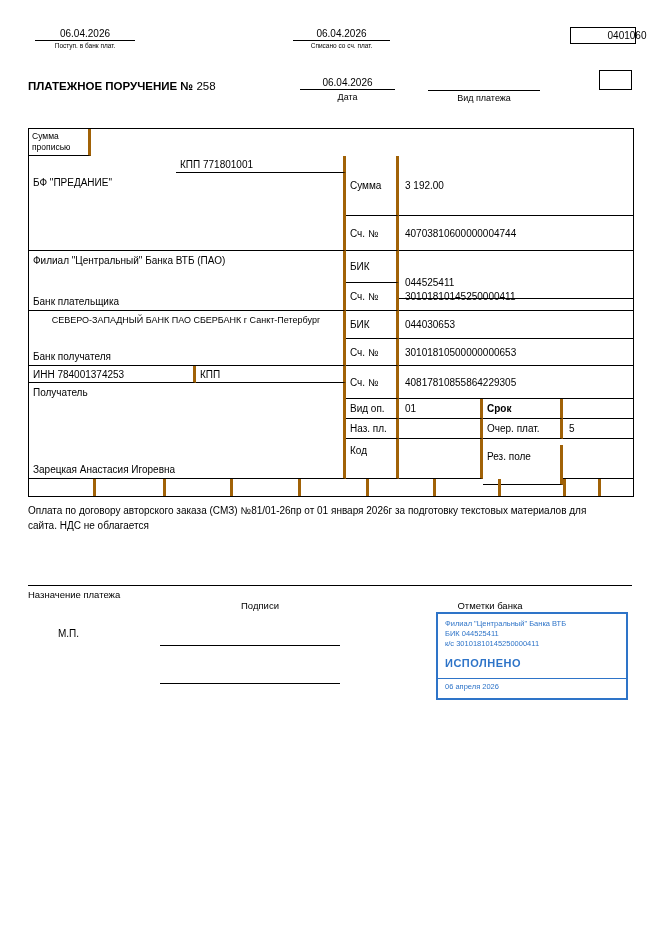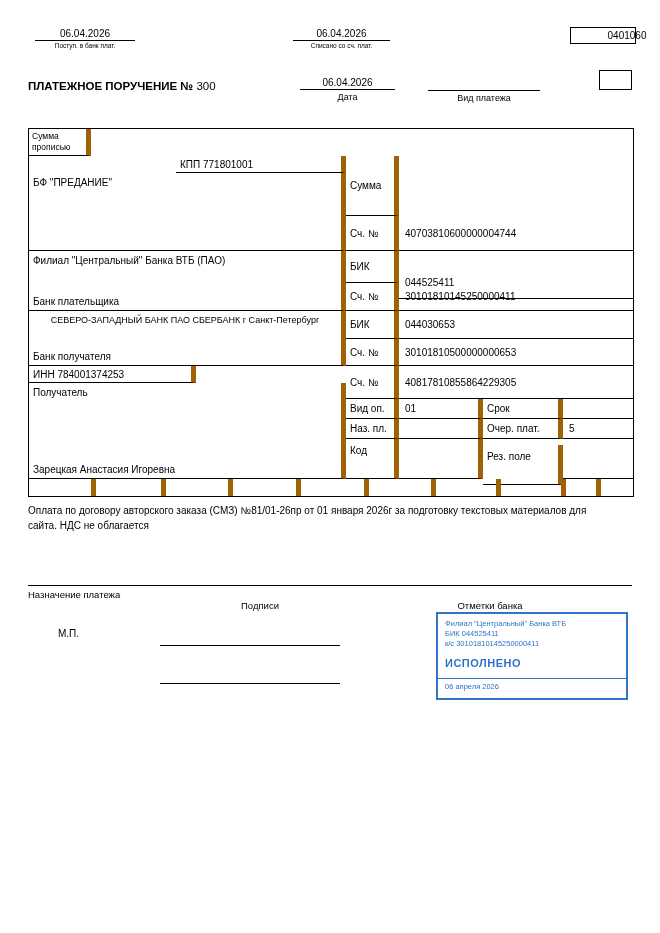--- a/index.html
+++ b/index.html
@@ -7,21 +7,21 @@
   .abs{position:absolute;box-sizing:border-box;}
   .ul{border-bottom:1px solid #000;}
   .ctr{text-align:center;}
   .f10{font-size:10px;}
   .f9{font-size:9px;}
   .b{font-weight:bold;}
   .hdr-lbl{font-size:6.5px;text-align:center;margin-top:1px;}
   .box{border:1px solid #000;display:flex;align-items:center;justify-content:center;}
   .table{position:absolute;left:28px;top:128px;width:604px;height:367px;border:1px solid #000;overflow:hidden;}
   .c{position:absolute;box-sizing:border-box;font-size:10px;}
-  .br{border-right:5px solid #a16207;}
+  .br{border-right:3px solid #a16207;}
   .bb{border-bottom:1px solid #000;}
   .vc{display:flex;align-items:center;padding:0 4px;}
   .sb{display:flex;flex-direction:column;justify-content:space-between;padding:4px 4px 3px;}
   .tp{padding:6px 4px 0;}
   .nw{white-space:nowrap;text-align:center;}
   .small-lbl{font-size:8.5px;line-height:1.25;padding:2px 3px;}
   .stamp{border:2px solid #2e74c8;color:#2e74c8;padding:5px 7px;box-sizing:border-box;}
   .stamp-line{font-size:7.5px;line-height:1.35;white-space:nowrap;}
   .stamp-status{font-size:11px;font-weight:bold;margin-top:8px;letter-spacing:0.5px;}
   .stamp-date{font-size:7.5px;margin:9px -7px 0;padding:3px 7px 0;border-top:1px solid #2e74c8;}
@@ -36,21 +36,21 @@
     <div class="hdr-lbl">Поступ. в банк плат.</div>
   </div>
   <div class="abs" style="left:293px;top:28px;width:97px;">
     <div class="ul ctr f10" style="padding-bottom:1px;">06.04.2026</div>
     <div class="hdr-lbl">Списано со сч. плат.</div>
   </div>
   <div class="abs box f10" style="left:570px;top:27px;width:66px;height:17px;padding-left:48px;">0401060</div>
 
   <div class="abs" style="left:28px;top:80px;font-size:11.5px;">
     <span class="b">ПЛАТЕЖНОЕ ПОРУЧЕНИЕ №</span>
-    <span>300</span>
+    <span>258</span>
   </div>
   <div class="abs" style="left:300px;top:77px;width:95px;">
     <div class="ul ctr f10" style="padding-bottom:1px;">06.04.2026</div>
     <div class="ctr f9" style="margin-top:2px;">Дата</div>
   </div>
   <div class="abs" style="left:428px;top:77px;width:112px;">
     <div class="ul" style="height:13px;"></div>
     <div class="ctr f9" style="margin-top:2px;">Вид платежа</div>
   </div>
   <div class="abs box" style="left:599px;top:70px;width:33px;height:20px;"></div>
@@ -60,20 +60,21 @@
     <div class="c br bb small-lbl" style="left:0;top:0;width:62px;height:27px;">
       <div>Сумма</div>
       <div>прописью</div>
     </div>
 
     <div class="c br bb vc" style="left:147px;top:27px;width:170px;height:17px;">КПП 771801001</div>
     <div class="c br bb sb" style="left:0;top:44px;width:317px;height:78px;">
       <div>БФ "ПРЕДАНИЕ"</div>
     </div>
     <div class="c br bb vc" style="left:317px;top:27px;width:53px;height:60px;">Сумма</div>
+    <div class="c bb vc" style="left:370px;top:27px;width:234px;height:60px;padding-left:6px;">3 192.00</div>
     <div class="c br bb vc" style="left:317px;top:87px;width:53px;height:35px;">Сч. №</div>
     <div class="c bb vc" style="left:370px;top:87px;width:234px;height:35px;padding-left:6px;">40703810600000004744</div>
 
     <div class="c br bb sb" style="left:0;top:122px;width:317px;height:60px;">
       <div>Филиал "Центральный" Банка ВТБ (ПАО)</div>
       <div>Банк плательщика</div>
     </div>
     <div class="c br bb vc" style="left:317px;top:122px;width:53px;height:32px;">БИК</div>
     <div class="c bb vc" style="left:370px;top:138px;width:234px;height:32px;padding-left:6px;">044525411</div>
     <div class="c br bb vc" style="left:317px;top:154px;width:53px;height:28px;">Сч. №</div>
@@ -82,30 +83,31 @@
     <div class="c br bb sb" style="left:0;top:182px;width:317px;height:55px;">
       <div class="nw" style="font-size:9px;">СЕВЕРО-ЗАПАДНЫЙ БАНК ПАО СБЕРБАНК г Санкт-Петербург</div>
       <div>Банк получателя</div>
     </div>
     <div class="c br bb vc" style="left:317px;top:182px;width:53px;height:28px;">БИК</div>
     <div class="c bb vc" style="left:370px;top:182px;width:234px;height:28px;padding-left:6px;">044030653</div>
     <div class="c br bb vc" style="left:317px;top:210px;width:53px;height:27px;">Сч. №</div>
     <div class="c bb vc" style="left:370px;top:210px;width:234px;height:27px;padding-left:6px;">30101810500000000653</div>
 
     <div class="c br bb vc" style="left:0;top:237px;width:167px;height:17px;">ИНН 784001374253</div>
+    <div class="c br bb vc" style="left:167px;top:237px;width:150px;height:17px;">КПП</div>
     <div class="c br bb sb" style="left:0;top:254px;width:317px;height:96px;">
       <div>Получатель</div>
       <div>Зарецкая Анастасия Игоревна</div>
     </div>
     <div class="c br bb vc" style="left:317px;top:237px;width:53px;height:33px;">Сч. №</div>
     <div class="c bb vc" style="left:370px;top:237px;width:234px;height:33px;padding-left:6px;">40817810855864229305</div>
 
     <div class="c br bb vc f9" style="left:317px;top:270px;width:53px;height:20px;">Вид оп.</div>
     <div class="c br bb vc f9" style="left:370px;top:270px;width:84px;height:20px;padding-left:6px;">01</div>
-    <div class="c br bb vc f9" style="left:454px;top:270px;width:80px;height:20px;">Срок</div>
+    <div class="c br bb vc f9" style="left:454px;top:270px;width:80px;height:20px;font-weight:bold;">Срок</div>
     <div class="c bb" style="left:534px;top:270px;width:70px;height:20px;"></div>
 
     <div class="c br bb vc f9" style="left:317px;top:290px;width:53px;height:20px;">Наз. пл.</div>
     <div class="c br bb" style="left:370px;top:290px;width:84px;height:20px;"></div>
     <div class="c br bb vc f9" style="left:454px;top:290px;width:80px;height:20px;">Очер. плат.</div>
     <div class="c bb vc f9" style="left:534px;top:290px;width:70px;height:20px;padding-left:6px;">5</div>
 
     <div class="c br bb tp f9" style="left:317px;top:310px;width:53px;height:40px;">Код</div>
     <div class="c br bb" style="left:370px;top:310px;width:84px;height:40px;"></div>
     <div class="c br bb tp f9" style="left:454px;top:316px;width:80px;height:40px;">Рез. поле</div>

